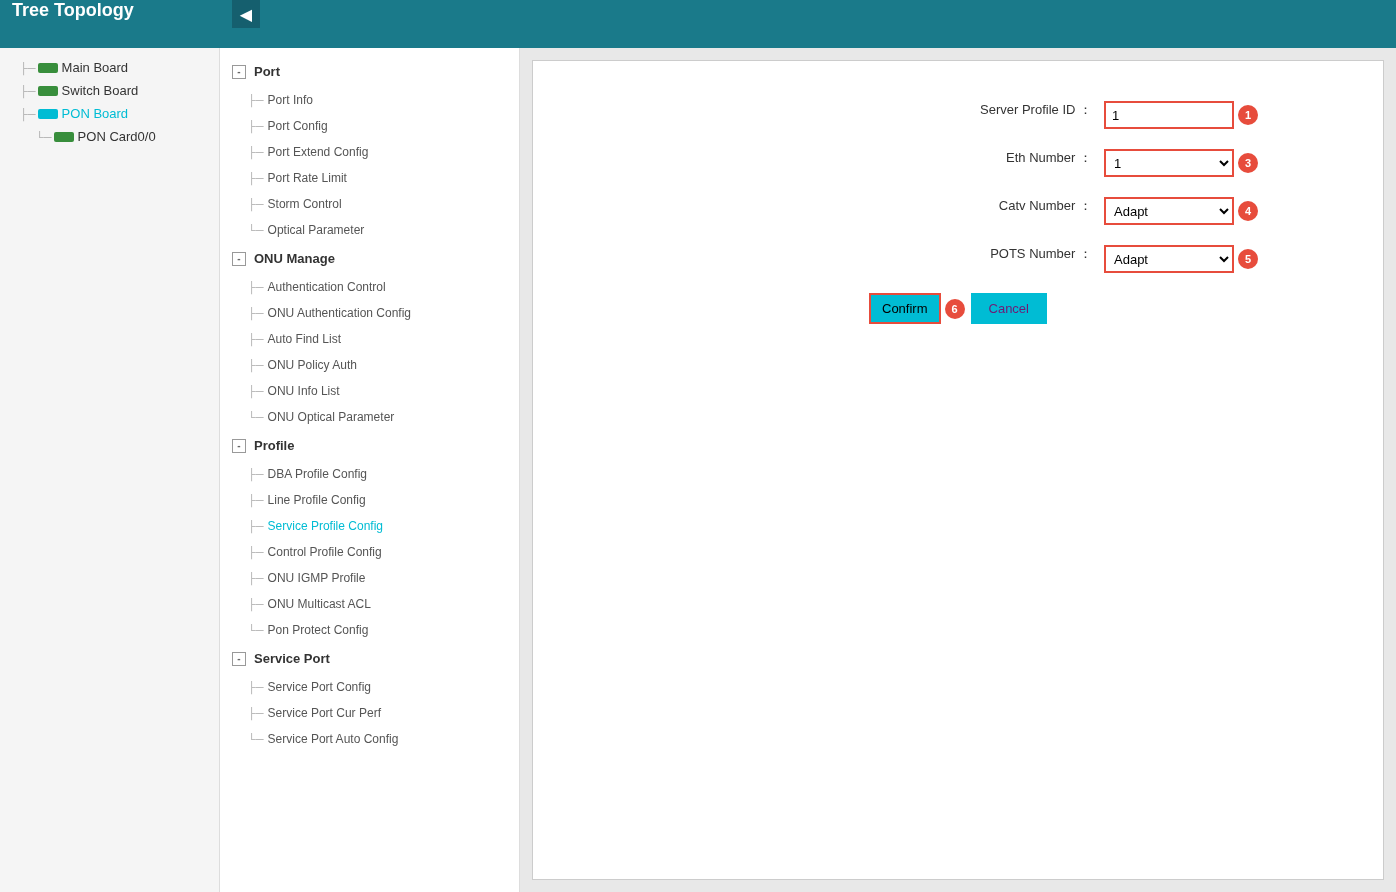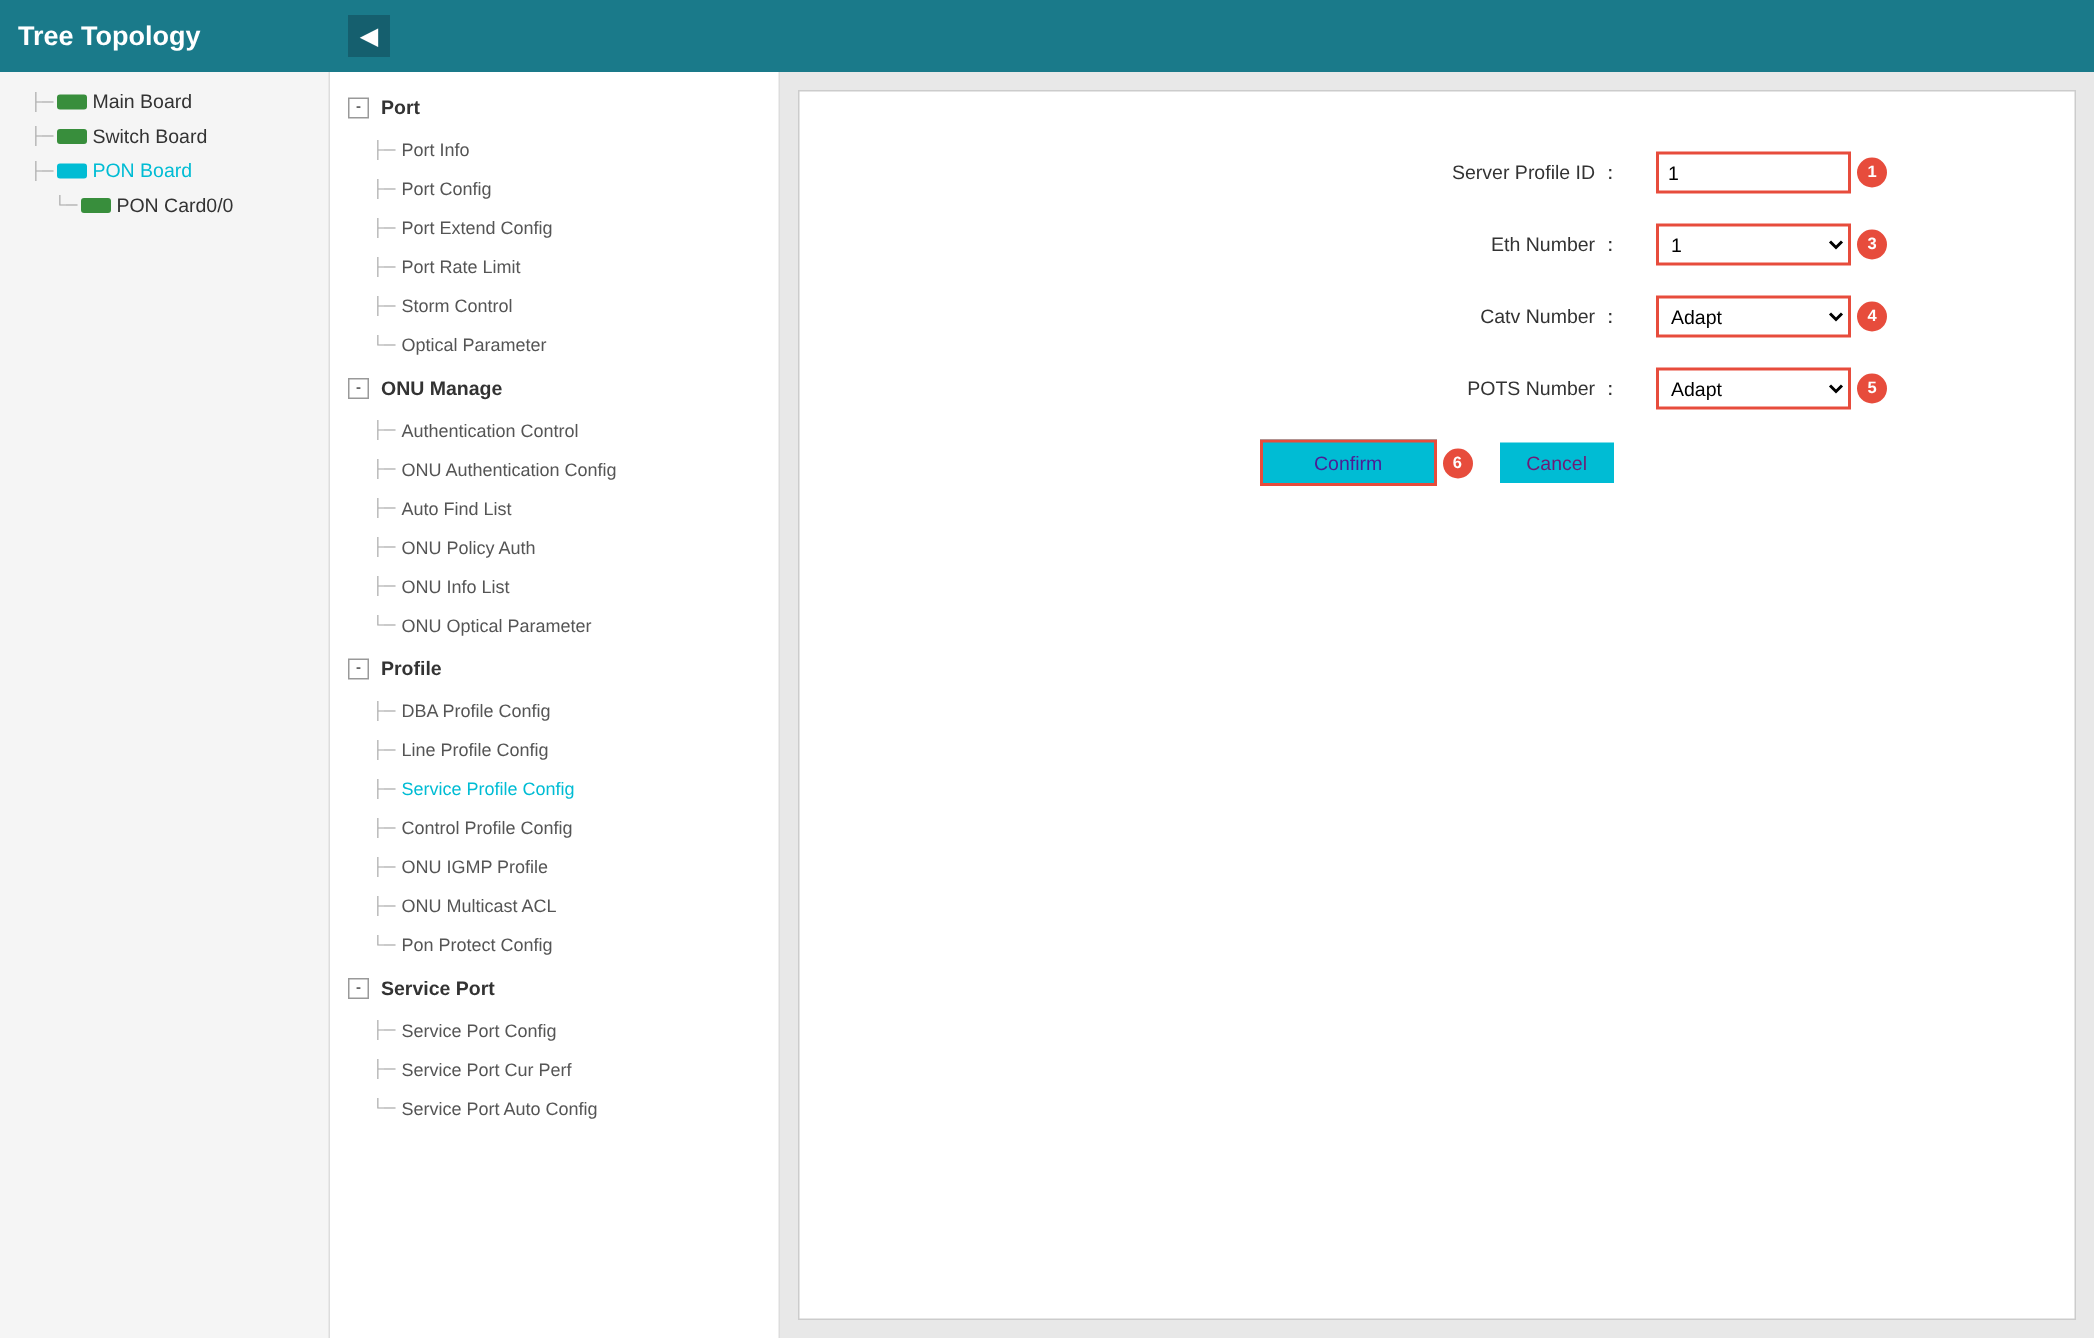--- a/index.html
+++ b/index.html
@@ -4,21 +4,21 @@
   <style>
     * { margin: 0; padding: 0; box-sizing: border-box; }
     body { font-family: Arial, sans-serif; font-size: 13px; background: #f0f0f0; width: 1396px; height: 892px; overflow: hidden; }
 
     
     #header {
       background: #1a7a8a;
       color: white;
       height: 48px;
       display: flex;
-      align-items: center;
+      align-items: flex-start;
       padding: 0 12px;
     }
     #header-title {
       font-size: 18px;
       font-weight: bold;
       flex: 0 0 220px;
     }
     #breadcrumb {
       padding: 0 16px;
       font-size: 14px;
@@ -136,24 +136,22 @@
       align-items: center;
     }
 
     .form-section {
       width: 100%;
       max-width: 600px;
     }
 
     .form-row {
       display: flex;
-      align-items: center;
       margin-bottom: 20px;
       justify-content: flex-end;
-      gap: 12px;
     }
 
     .form-label {
       text-align: right;
       margin-right: 12px;
       color: #333;
       font-size: 13px;
       min-width: 160px;
     }
 
@@ -191,23 +189,23 @@
     }
 
     .input-wrapper {
       position: relative;
       display: inline-flex;
       align-items: center;
     }
 
     .btn-confirm {
       background: #00bcd4;
-      color: #4c1d95;
+      color: #000000;
       border: 2px solid #e74c3c;
-      padding: 6px 34px;
+      padding: 6px 11px;
       font-size: 13px;
       cursor: pointer;
       margin-right: 0;
     }
     .btn-cancel {
       background: #00bcd4;
       color: #701a75;
       border: none;
       padding: 6px 18px;
       font-size: 13px;

